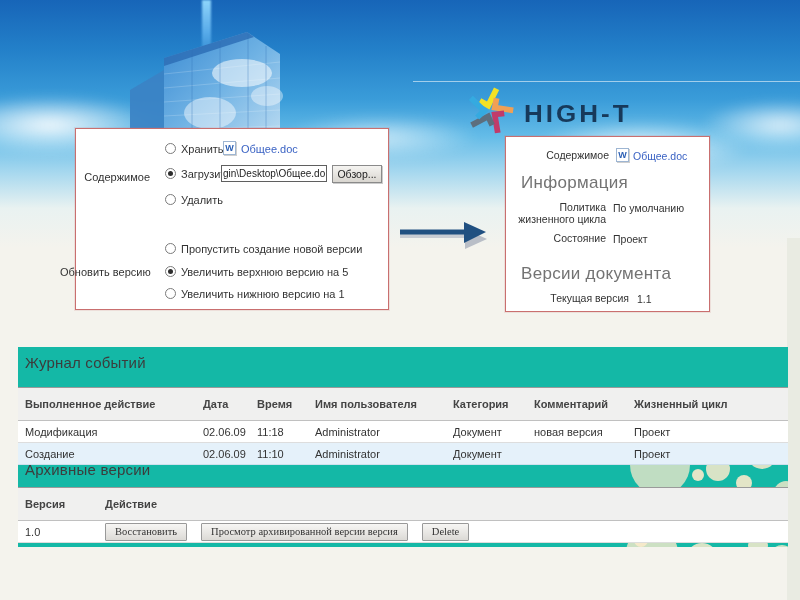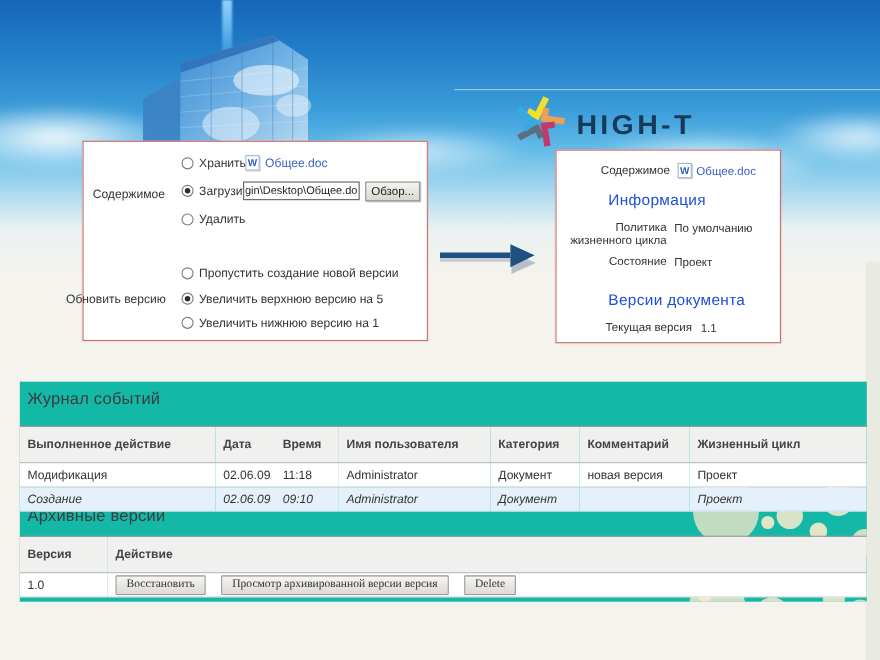--- a/index.html
+++ b/index.html
@@ -57,21 +57,21 @@
   .w-icon { position:absolute; top:-1px; width:13px; height:14px; background:#fff;
             border:1px solid #9db5d2; color:#2b5fb4; font-size:9px; font-weight:bold;
             text-align:center; line-height:13px; box-shadow:1px 1px 0 #cfcfcf; }
   .doclink { position:absolute; top:1px; color:#3b63c4; text-decoration:none; }
   .path-input { position:absolute; height:17px; width:106px; border:1px solid #5f5f5f;
             font-size:10px; font-family:"Liberation Sans",sans-serif; padding:0 1px; color:#222; }
   .btn-gray { position:absolute; height:18px; font-size:10.5px; color:#222;
             background:linear-gradient(#f5f4f1,#d9d6d0); border:1px solid #8a8a8a;
             text-align:center; line-height:16px; cursor:default;
             box-shadow:1px 1px 0 rgba(0,0,0,.2); }
-  .sec-head { position:absolute; font-size:14px; color:#1d4ed8; letter-spacing:.3px;margin-left:32px; }
+  .sec-head { position:absolute; font-size:17px; color:#737373; letter-spacing:.3px; }
   .r-label { position:absolute; text-align:right; color:#333; line-height:11.5px; font-size:10.5px; }
   .r-value { position:absolute; color:#333; font-size:10.5px; }
 
   
   .arrow { position:absolute; left:394px; top:218px; }
 
   
   .panel { position:absolute; left:18px; top:347px; width:770px; height:200px;
            background:#14b8a6; overflow:hidden; }
   .bubble { position:absolute; border-radius:50%; background:#faeacb; z-index:0; }
@@ -80,21 +80,21 @@
   .h-arc { position:absolute; left:7px; top:114px; }
   table.grid { position:absolute; left:0; border-collapse:collapse; width:770px;
                table-layout:fixed; font-size:11px; z-index:1; }
   .t-log { top:40px; }
   .t-arc { top:140px; }
   table.grid th { text-align:left; font-weight:bold; color:#444;
       background:#f0f0ef; border-top:1px solid #9a9a9a; border-bottom:1px solid #c0c0c0;
       height:33px; padding:0 0 0 7px; }
   table.grid td { height:22px; padding:0 0 0 7px; color:#333;
       border-bottom:1px solid #ddd; background:#fff;margin-top:43px; }
-  tr.alt td { background:#e5f1fa; border-bottom:1px solid #cfe0ec;font-style:italic; }
+  tr.alt td { background:#e5f1fa; border-bottom:1px solid #cfe0ec; }
   .t-arc td { height:33px; border-bottom:1px solid #aaa; }
   .act-btn { display:inline-block; font-size:10.5px; color:#333;
       background:linear-gradient(#f7f6f4,#dcdad6); border:1px solid #999;
       padding:2px 9px 3px; margin-right:11px; border-radius:1px;
       font-family:Liberation Serif, serif; cursor:default; }
 </style>
 </head>
 <body>
 
 <div class="sky"></div>
@@ -267,21 +267,21 @@
         <td>02.06.09</td>
         <td>11:18</td>
         <td>Administrator</td>
         <td>Документ</td>
         <td>новая версия</td>
         <td>Проект</td>
       </tr>
       <tr class="alt">
         <td>Создание</td>
         <td>02.06.09</td>
-        <td>09:10</td>
+        <td>11:10</td>
         <td>Administrator</td>
         <td>Документ</td>
         <td></td>
         <td>Проект</td>
       </tr>
     </tbody>
   </table>
 
   <h2 class="h-arc">Архивные версии</h2>
 

